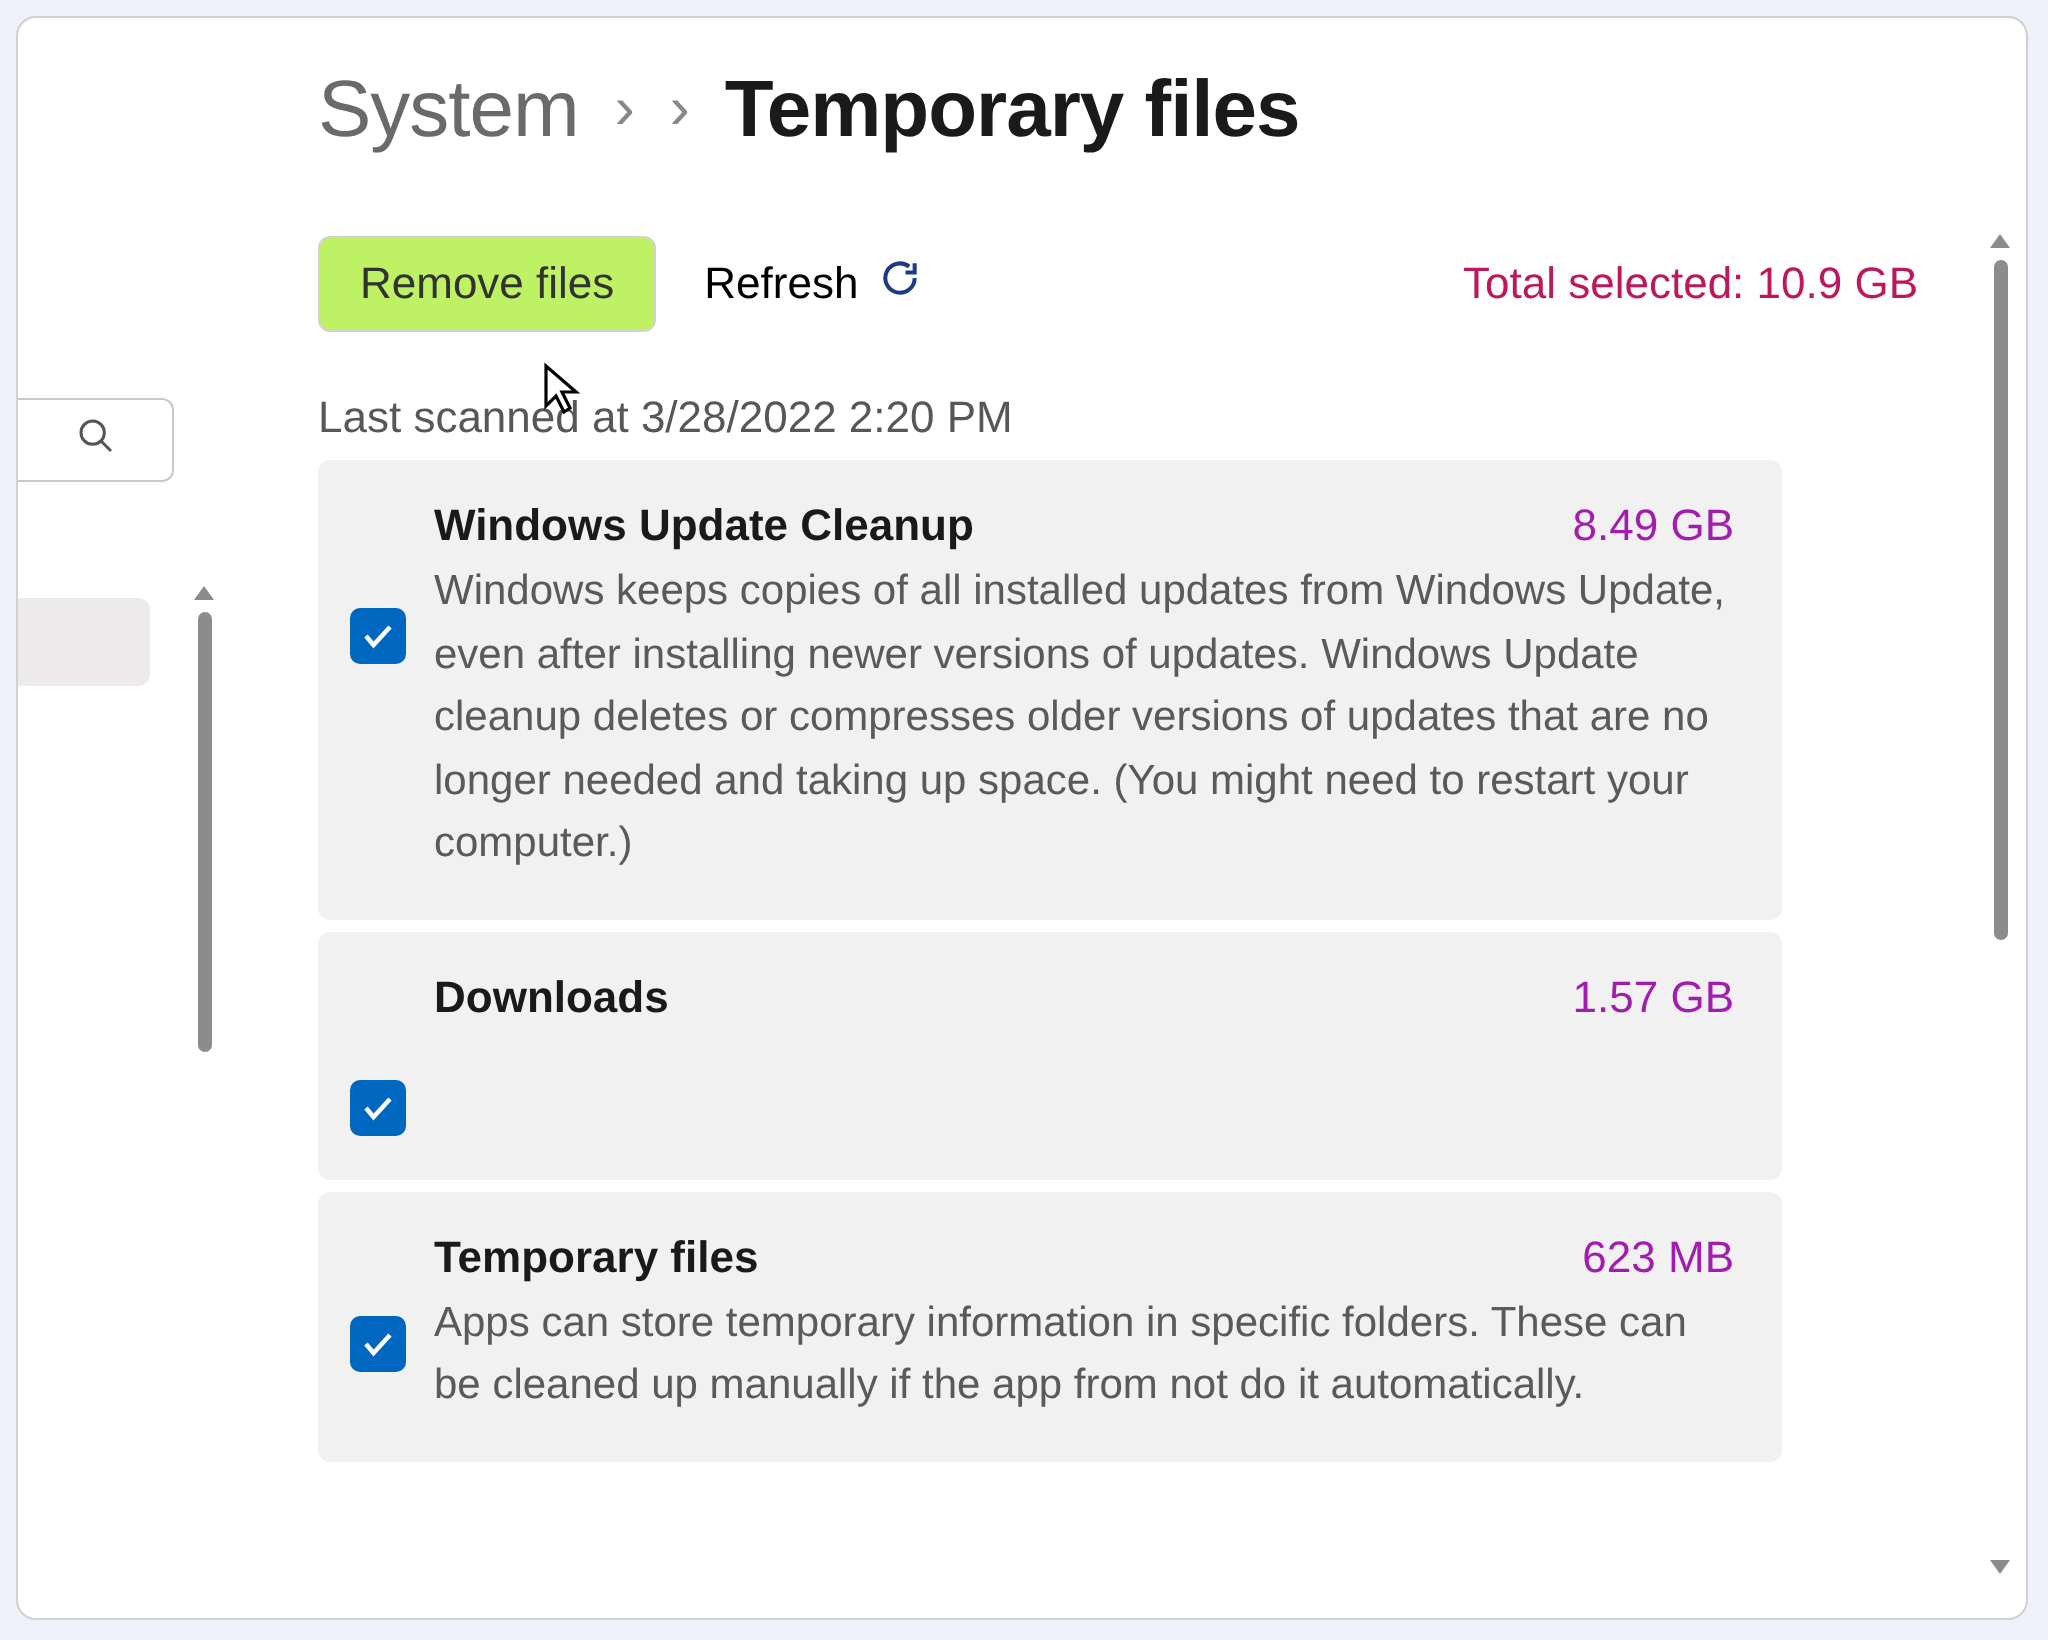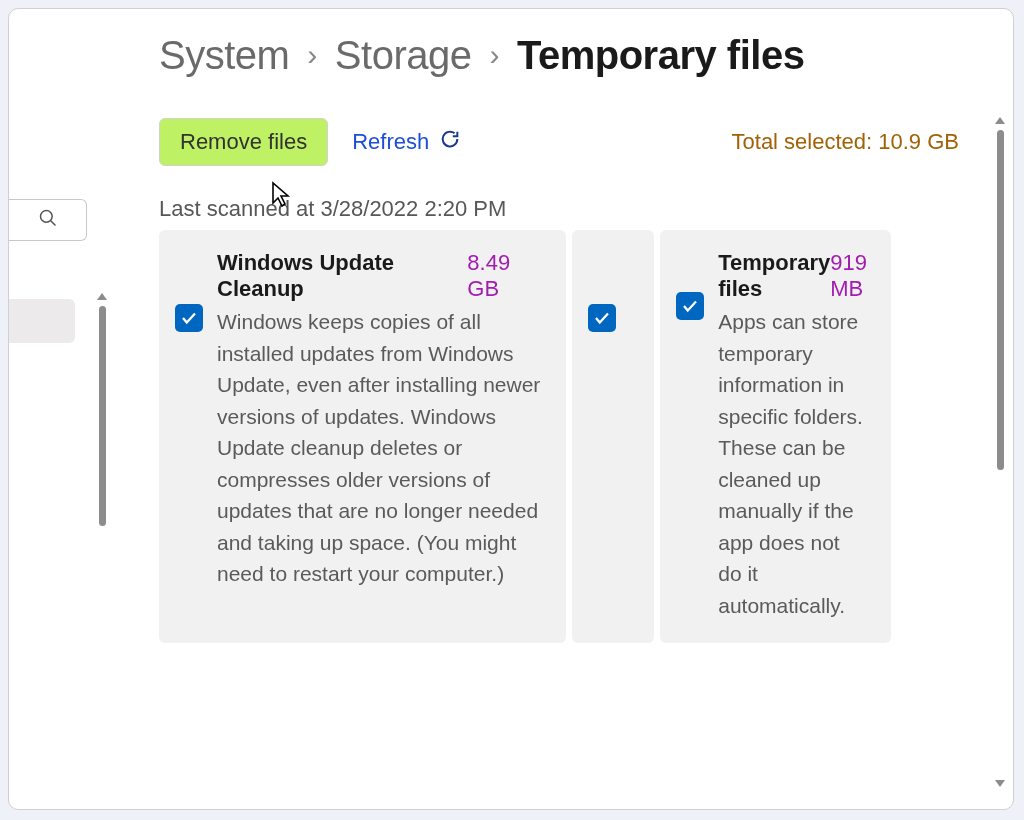--- a/index.html
+++ b/index.html
@@ -127,48 +127,49 @@
       background: #bef264;
       border: 1px solid #d2d2d2;
       border-radius: 6px;
       padding: 10px 20px;
       font-size: 22px;
       color: #323232;
       cursor: pointer;
       font-family: inherit;
     }
     .refresh-link {
-      color: #1d4ed8;
+      color: #000000;
       font-size: 22px;
       display: flex;
       align-items: center;
       gap: 10px;
       cursor: pointer;
     }
     .refresh-icon svg {
       width: 22px;
       height: 22px;
       stroke: #1b3b86;
       fill: none;
       stroke-width: 2.2;
     }
     .spacer { flex: 1; }
     .total-selected {
       font-size: 22px;
-      color: #a16207;
+      color: #be185d;
       padding-right: 20px;
     }
     .last-scanned {
       font-size: 22px;
       color: #575757;
       margin-bottom: 8px;
     }
     .item-list {
       width: 732px;
       display: flex;
+      flex-direction: column;
       gap: 6px;
     }
     .item-card {
       background: #f1f1f1;
       border-radius: 6px;
       padding: 20px 24px 22px 16px;
       display: flex;
       align-items: flex-start;
       gap: 14px;
     }
@@ -284,21 +285,20 @@
     <div class="left-scrollbar">
       <div class="arrow-up"></div>
       <div class="thumb"></div>
     </div>
 
     <div class="content">
 
       <div class="breadcrumb">
         <span class="crumb-link">System</span>
         <span class="chev">›</span>
-        <span class="crumb-link">Storage</span>
         <span class="chev">›</span>
         <span class="current">Temporary files</span>
       </div>
 
       <div class="action-row">
         <button class="remove-btn">Remove files</button>
         <div class="refresh-link">
           <span>Refresh</span>
           <span class="refresh-icon">
             <svg viewBox="0 0 24 24">
@@ -334,37 +334,41 @@
 
         <div class="item-card med">
           <div class="checkbox-wrap">
             <div class="checkbox">
               <svg viewBox="0 0 24 24">
                   <polyline points="4 12 9 18 20 6"></polyline>
                 </svg>
             </div>
           </div>
           <div class="item-body">
+            <div class="item-head">
+              <span class="item-title">Downloads</span>
+              <span class="item-size">1.57 GB</span>
+            </div>
           </div>
         </div>
 
         <div class="item-card short">
           <div class="checkbox-wrap">
             <div class="checkbox">
               <svg viewBox="0 0 24 24">
                   <polyline points="4 12 9 18 20 6"></polyline>
                 </svg>
             </div>
           </div>
           <div class="item-body">
             <div class="item-head">
               <span class="item-title">Temporary files</span>
-              <span class="item-size">919 MB</span>
-            </div>
-            <div class="item-desc">Apps can store temporary information in specific folders. These can be cleaned up manually if the app does not do it automatically.</div>
+              <span class="item-size">623 MB</span>
+            </div>
+            <div class="item-desc">Apps can store temporary information in specific folders. These can be cleaned up manually if the app from not do it automatically.</div>
           </div>
         </div>
 
       </div>
     </div>
 
     <div class="right-scrollbar">
       <div class="arrow-up"></div>
       <div class="track">
         <div class="thumb"></div>

